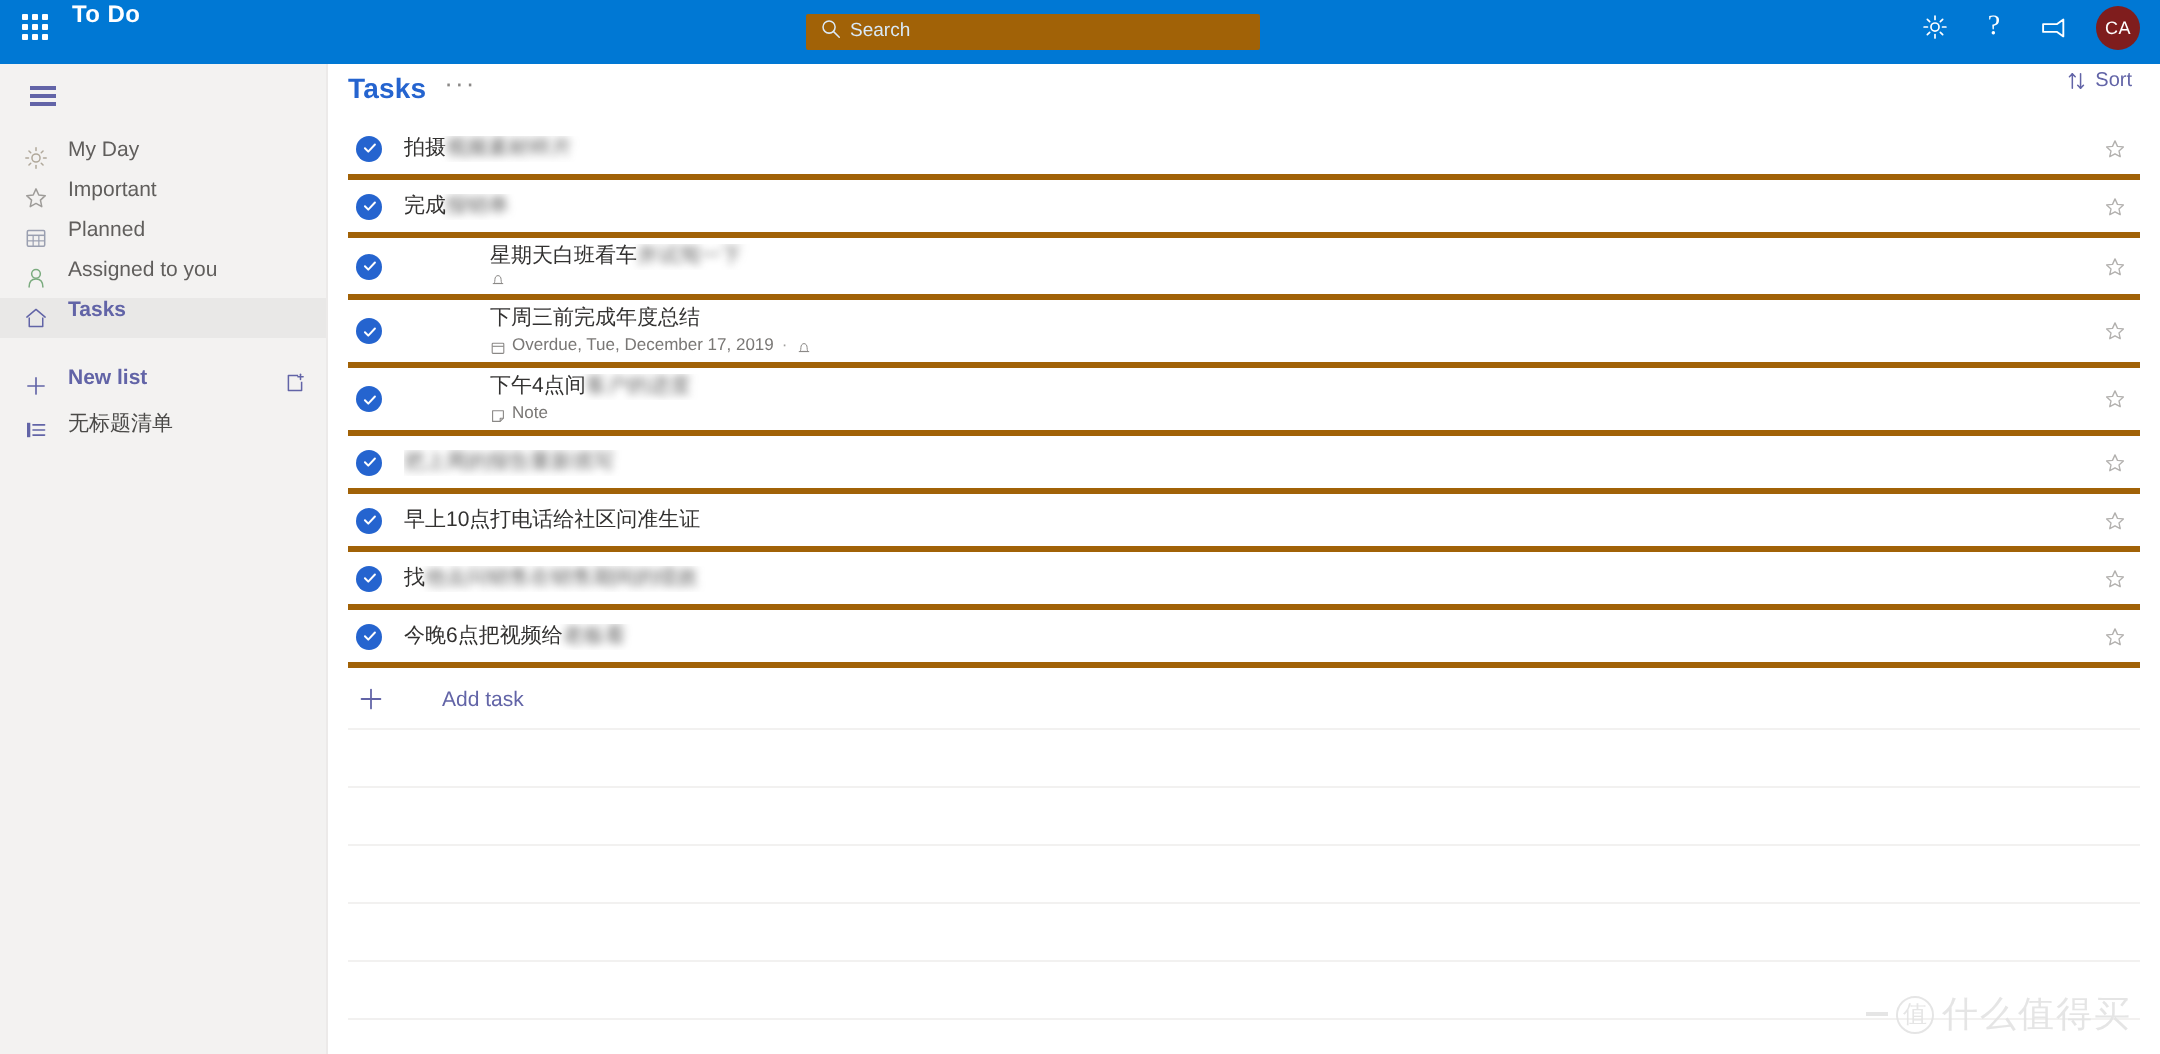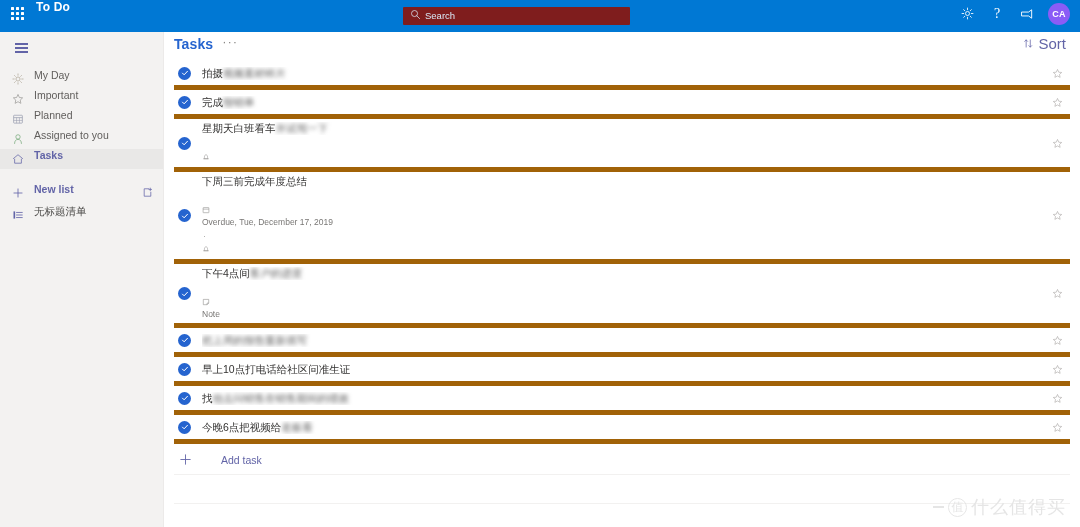--- a/index.html
+++ b/index.html
@@ -55,21 +55,21 @@
   .search-wrap {
     position: absolute;
     left: 403px;
     top: 5px;
     width: 227px;
     height: 18px;
   }
   .search-box {
     width: 100%;
     height: 18px;
-    background: #7f1d1d;
+    background: #a16207;
     border: none;
     border-radius: 1px;
     color: #ffffff;
     font-size: 9.5px;
     font-family: "Liberation Sans", sans-serif;
     padding-left: 22px;
     outline: none;
   }
   .search-box::placeholder { color: #d9e9f7; opacity: 1; }
   .search-icon-g {
@@ -96,24 +96,24 @@
   .suite-btn svg { display: block; }
   .help-glyph {
     color: #ffffff;
     font-size: 14px;
     font-family: "Liberation Serif", serif;
     line-height: 1;
   }
   .avatar {
     width: 22px; height: 22px;
     border-radius: 50%;
-    background: #8b5cf6;
+    background: #7f1d1d;
     color: #ffffff;
     font-size: 9px;
-    font-weight: bold;
+    font-weight: normal;
     display: flex;
     align-items: center;
     justify-content: center;
     margin-left: 6px;
     margin-right: 4px;
     cursor: pointer;
     letter-spacing: 0.3px;
   }
 
   
@@ -222,36 +222,36 @@
   .sort-btn {
     position: absolute;
     right: 14px;
     top: 8px;
     display: flex;
     align-items: center;
     gap: 4px;
     cursor: pointer;
   }
   .sort-btn .sort-label {
-    font-size: 15px;
+    font-size: 10px;
     color: #6264a7;
   }
 
   
   .task-list { padding: 0 10px 0 10px; }
   .task-row {
     position: relative;
     min-height: 29px;
-    border-bottom: 5px solid #a16207;
+    border-bottom: 3px solid #a16207;
     display: flex;
     align-items: center;
     padding: 0 0 0 2px;
     cursor: pointer;
   }
-  .task-row.two-line { min-height: 29px; }
+  .task-row.two-line { min-height: 29px; gap: 43px; }
   .check {
     width: 13px; height: 13px;
     border-radius: 50%;
     background: #2564cf;
     flex: 0 0 13px;
     margin-left: 2px;
     display: flex;
     align-items: center;
     justify-content: center;
     cursor: pointer;
@@ -272,27 +272,26 @@
     line-height: 13px;
     white-space: nowrap;
     overflow: hidden;
   }
   .task-title .blurseg {
     filter: blur(2.2px);
     color: #5a5a5a;
   }
   .task-meta {
     display: flex;
-    align-items: flex-start;
+    align-items: flex-end;
     font-size: 8.5px;
     color: #797775;
     line-height: 11px;
-    margin-top: 18px;
+    margin-top: 1px;
     gap: 3px;
-    flex-direction: column;
   }
   .task-meta .meta-sep { color: #a19f9d; margin: 0 1px; }
   .task-meta .meta-text { position: relative; top: 0px; }
   .task-meta svg { display: block; flex: 0 0 auto; }
   .star-btn {
     position: absolute;
     right: 6px;
     top: 50%;
     transform: translateY(-50%);
     width: 14px; height: 14px;

